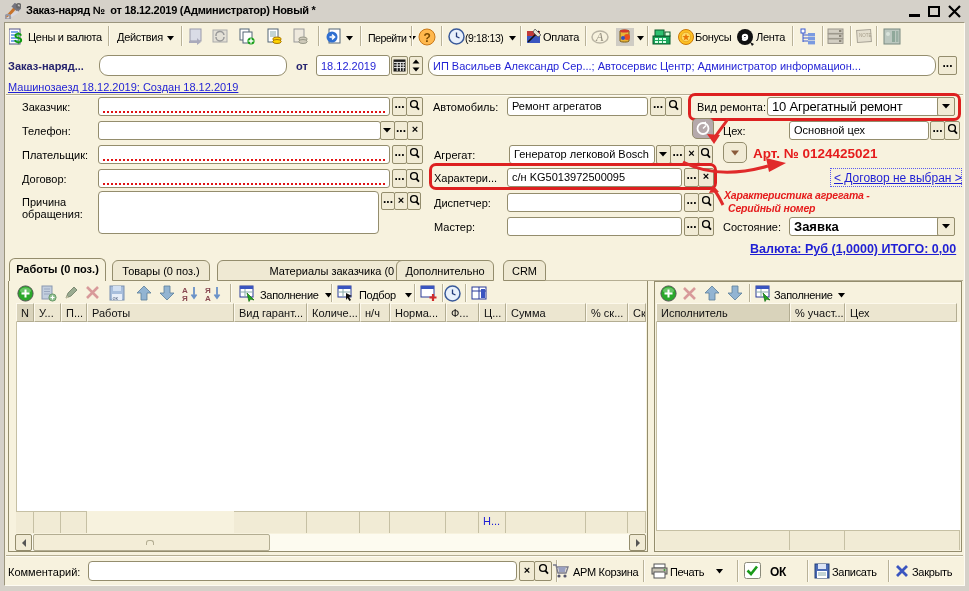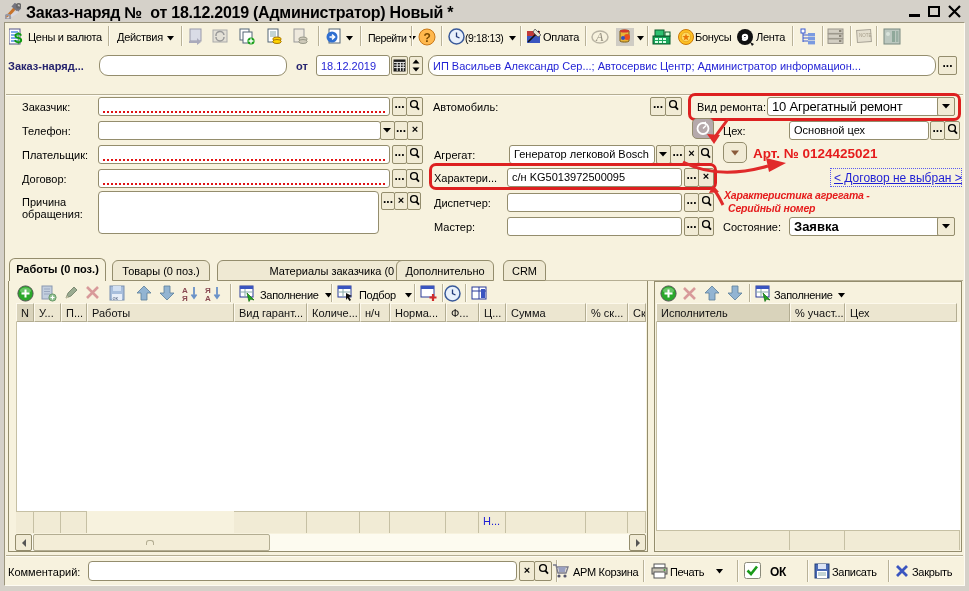--- a/index.html
+++ b/index.html
@@ -18,21 +18,21 @@
 <div id="win">
 <div class="a" style="left:0;top:0;width:969px;height:22px;background:#d5d1c9"></div>
 <svg class="a" style="left:5px;top:3px;" width="16" height="16" viewBox="0 0 16 16">
       <path d="M1.5 14.5 L10 5" stroke="#c8732a" stroke-width="3"></path>
       <path d="M8.2 1.6 L14.4 7.2" stroke="#85858f" stroke-width="5"></path>
       <path d="M8.2 1.6 L14.4 7.2" stroke="#44444e" stroke-width="5" fill="none" opacity="0.25"></path>
       <path d="M2.5 15.5 L13 8.5" stroke="#d8d8e0" stroke-width="2.6"></path>
       <circle cx="2.8" cy="14.2" r="2.4" fill="none" stroke="#9a9aa4" stroke-width="2"></circle>
       <circle cx="13.6" cy="2.8" r="2" fill="none" stroke="#666" stroke-width="1.6"></circle>
     </svg>
-<div class="a" style="left:26px;top:4px;font-size:16px;font-weight:bold;color:#000;white-space:nowrap;letter-spacing:-0.25px">Заказ-наряд №&nbsp; от 18.12.2019 (Администратор) Новый *</div>
+<div class="a" style="left:26px;top:4px;font-size:11px;font-weight:bold;color:#000;white-space:nowrap;letter-spacing:-0.25px">Заказ-наряд №&nbsp; от 18.12.2019 (Администратор) Новый *</div>
 <div class="a" style="left:909px;top:14px;width:11px;height:3px;background:#000"></div>
 <div class="a" style="left:928px;top:6px;width:12px;height:11px;border:2px solid #000"></div>
 <svg class="a" style="left:948px;top:5px;" width="13" height="13" viewBox="0 0 13 13">
       <path d="M1 1 L12 12 M12 1 L1 12" stroke="#000" stroke-width="2.2"></path>
     </svg>
 <div class="a" style="left:4px;top:22px;width:961px;height:564px;background:#f7f2de;border:1px solid #9b957d;border-right-color:#fdfbf2;border-bottom-color:#fdfbf2"></div>
 <svg class="a" style="left:9px;top:28px;" width="17" height="17" viewBox="0 0 17 17">
       <rect x="0" y="1" width="11" height="15" fill="#fff" stroke="#558" stroke-width="1"></rect>
       <g stroke="#3a7adb" stroke-width="1.3">
         <line x1="2" y1="4" x2="9" y2="4"></line>
@@ -215,20 +215,21 @@
       </svg>
     </div>
 <div class="bt" style="left:409px;top:56px;width:14px;height:19px">
       <svg width="8" height="13" viewBox="0 0 8 13" style="margin:2px auto 0">
         <path d="M0.5 4.5 L7.5 4.5 L4 0.5 Z" fill="#000"></path>
         <path d="M0.5 8.5 L7.5 8.5 L4 12.5 Z" fill="#000"></path>
       </svg>
     </div>
 <div class="in" style="left:428px;top:55px;width:508px;height:21px;border-radius:9px;color:#1f1fd4;padding-top:4px">ИП Васильев Александр Сер...; Автосервис Центр; Администратор информацион...</div>
 <div class="bt" style="left:938px;top:56px;width:19px;height:19px;font-weight:bold;font-size:12px;line-height:13px">...</div>
+<div class="lnk" style="left:8px;top:81px">Машинозаезд 18.12.2019; Создан 18.12.2019</div>
 <div class="a" style="left:6px;top:94px;width:957px;height:2px;border-top:1px solid #b5ae93;border-bottom:1px solid #fdfbf2"></div>
 <div class="lbl" style="left:22px;top:101px">Заказчик:</div>
 <div class="in" style="left:98px;top:97px;width:292px;height:19px"></div>
 <div class="bt" style="left:392px;top:97px;width:15px;height:19px;font-weight:bold;font-size:12px;line-height:13px">...</div>
 <div class="bt" style="left:406px;top:97px;width:17px;height:19px">
       <svg width="13" height="13" viewBox="0 0 13 13" style="margin:1px auto 0">
         <circle cx="6" cy="5" r="3.4" fill="none" stroke="#000" stroke-width="1.4"></circle>
         <line x1="8.3" y1="7.6" x2="11" y2="10.6" stroke="#000" stroke-width="1.8"></line>
       </svg>
     </div>
@@ -267,20 +268,21 @@
 <div class="in" style="left:98px;top:191px;width:281px;height:43px;border-radius:4px"></div>
 <div class="bt" style="left:381px;top:192px;width:14px;height:18px;font-weight:bold;font-size:12px;line-height:12px">...</div>
 <div class="bt" style="left:394px;top:192px;width:14px;height:18px;font-weight:bold;font-size:11px;line-height:14px">×</div>
 <div class="bt" style="left:407px;top:192px;width:14px;height:18px">
       <svg width="13" height="13" viewBox="0 0 13 13" style="margin:1px auto 0">
         <circle cx="6" cy="5" r="3.4" fill="none" stroke="#000" stroke-width="1.4"></circle>
         <line x1="8.3" y1="7.6" x2="11" y2="10.6" stroke="#000" stroke-width="1.8"></line>
       </svg>
     </div>
 <div class="lbl" style="left:433px;top:101px">Автомобиль:</div>
+<div class="in" style="left:507px;top:97px;width:141px;height:19px">Ремонт агрегатов</div>
 <div class="bt" style="left:650px;top:97px;width:16px;height:19px;font-weight:bold;font-size:12px;line-height:13px">...</div>
 <div class="bt" style="left:665px;top:97px;width:17px;height:19px">
       <svg width="13" height="13" viewBox="0 0 13 13" style="margin:1px auto 0">
         <circle cx="6" cy="5" r="3.4" fill="none" stroke="#000" stroke-width="1.4"></circle>
         <line x1="8.3" y1="7.6" x2="11" y2="10.6" stroke="#000" stroke-width="1.8"></line>
       </svg>
     </div>
 <div class="a" style="left:688px;top:93px;width:273px;height:28px;border:3px solid #dd2020;border-radius:7px"></div>
 <div class="lbl" style="left:697px;top:101px">Вид ремонта:</div>
 <div class="in" style="left:767px;top:97px;width:188px;height:19px;font-size:13px;padding-top:1px;letter-spacing:-0.2px">10 Агрегатный ремонт</div>
@@ -352,20 +354,21 @@
         <line x1="8.3" y1="7.6" x2="11" y2="10.6" stroke="#000" stroke-width="1.8"></line>
       </svg>
     </div>
 <div class="lbl" style="left:723px;top:221px">Состояние:</div>
 <div class="in" style="left:789px;top:217px;width:166px;height:19px;font-weight:bold;font-size:13px;padding-top:1px">Заявка</div>
 <div class="bt" style="left:937px;top:217px;width:18px;height:19px">
       <svg width="9" height="6" viewBox="0 0 9 6" style="margin:5px auto 0">
         <path d="M0 1 L8 1 L4 5.5 Z" fill="#000"></path>
       </svg>
     </div>
+<div class="lnk" style="left:750px;top:242px;font-weight:bold;font-size:12.5px">Валюта: Руб (1,0000) ИТОГО: 0,00</div>
 <svg class="a" style="left:700px;top:105px;overflow:visible" width="120" height="70" viewBox="0 0 120 70">
       <path d="M28 14 C23 21 19 26 15 32" stroke="#e02a2a" stroke-width="3" fill="none"></path>
       <path d="M7 29 L14 39 L20 30 Z" fill="#e02a2a"></path>
     </svg>
 <svg class="a" style="left:620px;top:150px;overflow:visible" width="180" height="30" viewBox="0 0 180 30">
       <path d="M63 12 C90 26 120 24 148 16" stroke="#e02a2a" stroke-width="3" fill="none"></path>
       <path d="M146 8 L166 13 L149 22 Z" fill="#e02a2a"></path>
     </svg>
 <svg class="a" style="left:705px;top:185px;overflow:visible" width="30" height="25" viewBox="0 0 30 25">
       <path d="M18 20 C15 14 13 10 10 6" stroke="#e02a2a" stroke-width="3" fill="none"></path>

